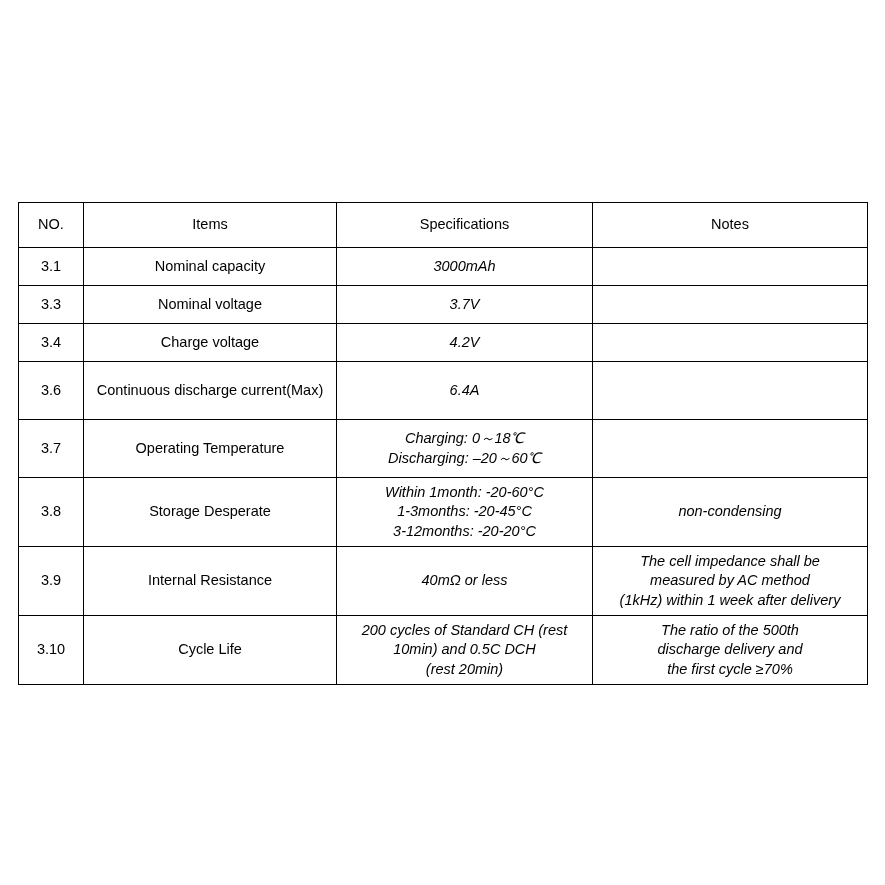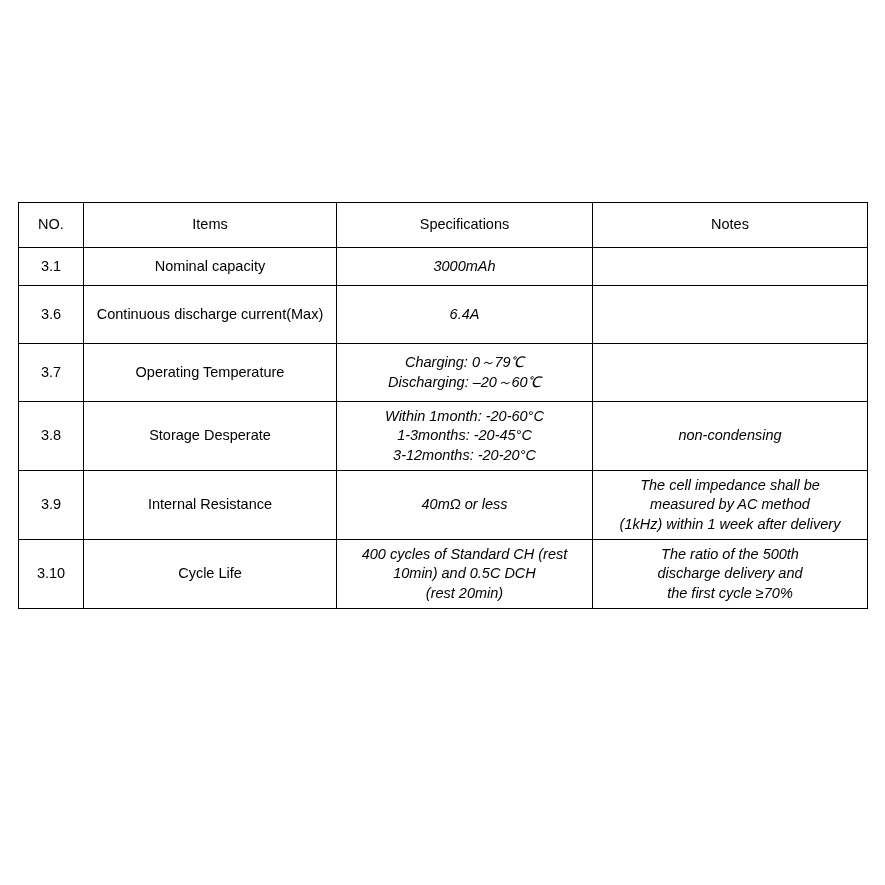--- a/index.html
+++ b/index.html
@@ -78,33 +78,49 @@
     </thead>
     <tbody>
       <tr class="data-row">
         <td>3.1</td>
         <td>Nominal capacity</td>
         <td class="cell-lines">
             <span>3000mAh</span>
           </td>
         <td class="cell-lines"></td>
       </tr>
+      <tr class="data-row">
+        <td>3.3</td>
+        <td>Nominal voltage</td>
+        <td class="cell-lines">
+            <span>3.7V</span>
+          </td>
+        <td class="cell-lines"></td>
+      </tr>
+      <tr class="data-row">
+        <td>3.4</td>
+        <td>Charge voltage</td>
+        <td class="cell-lines">
+            <span>4.2V</span>
+          </td>
+        <td class="cell-lines"></td>
+      </tr>
       <tr class="tall-row">
         <td>3.6</td>
         <td>Continuous discharge current(Max)</td>
         <td class="cell-lines">
             <span>6.4A</span>
           </td>
         <td class="cell-lines"></td>
       </tr>
       <tr class="tall-row">
         <td>3.7</td>
         <td>Operating Temperature</td>
         <td class="cell-lines">
-          <span>Charging:  0～79℃</span>
+          <span>Charging:  0～18℃</span>
           <span>Discharging:  –20～60℃</span>
         </td>
         <td class="cell-lines"></td>
       </tr>
       <tr class="tall3-row">
         <td>3.8</td>
         <td>Storage Desperate</td>
         <td class="cell-lines">
           <span>Within 1month:  -20-60°C</span>
           <span>1-3months:  -20-45°C</span>
@@ -123,21 +139,21 @@
         <td class="cell-lines">
           <span>The cell impedance shall be</span>
           <span>measured by AC method</span>
           <span>(1kHz) within 1 week after delivery</span>
         </td>
       </tr>
       <tr class="tall3-row">
         <td>3.10</td>
         <td>Cycle Life</td>
         <td class="cell-lines">
-          <span>400 cycles of Standard CH (rest</span>
+          <span>200 cycles of Standard CH (rest</span>
           <span>10min) and 0.5C DCH</span>
           <span>(rest 20min)</span>
         </td>
         <td class="cell-lines">
           <span>The ratio of the 500th</span>
           <span>discharge delivery and</span>
           <span>the first cycle ≥70%</span>
         </td>
       </tr>
     </tbody>

